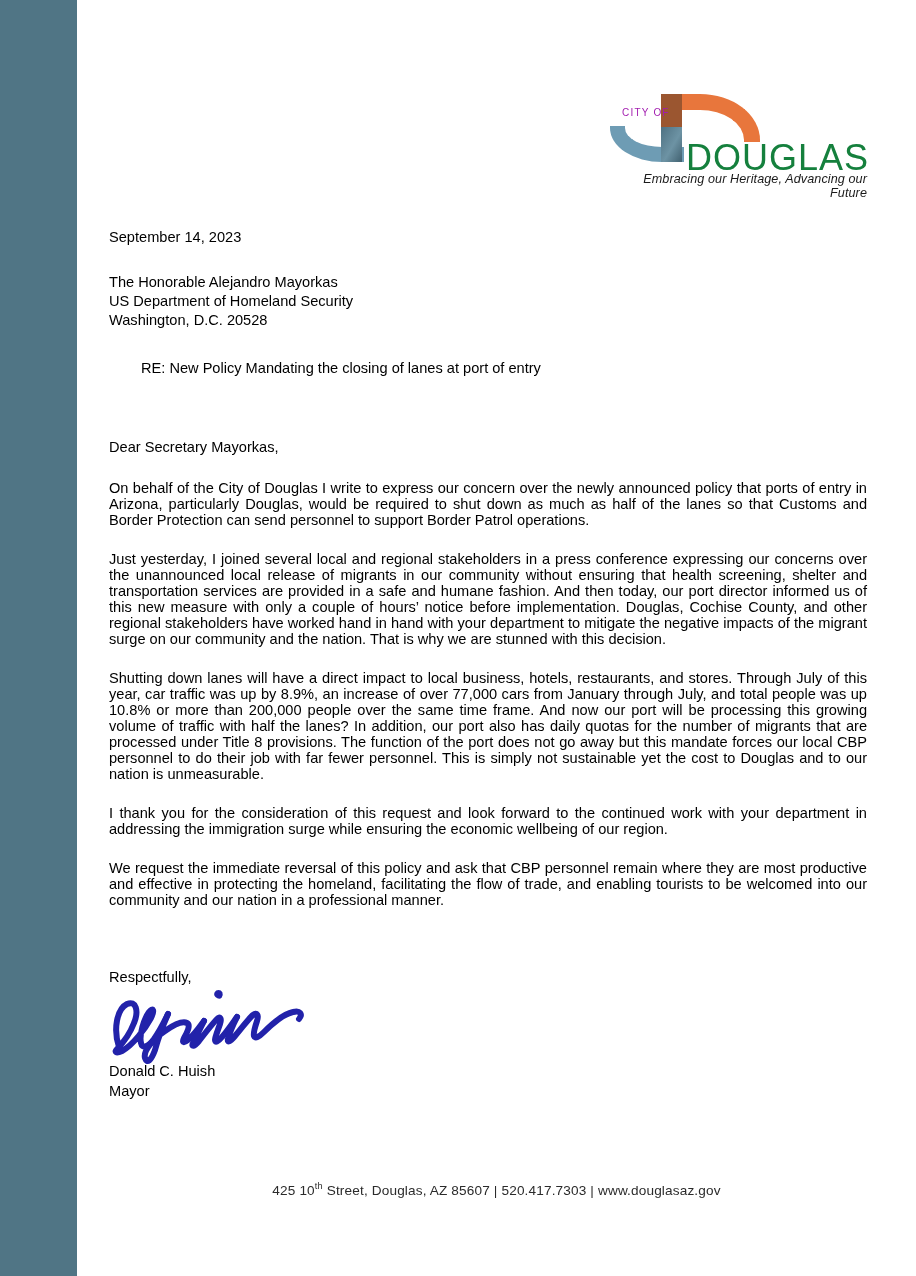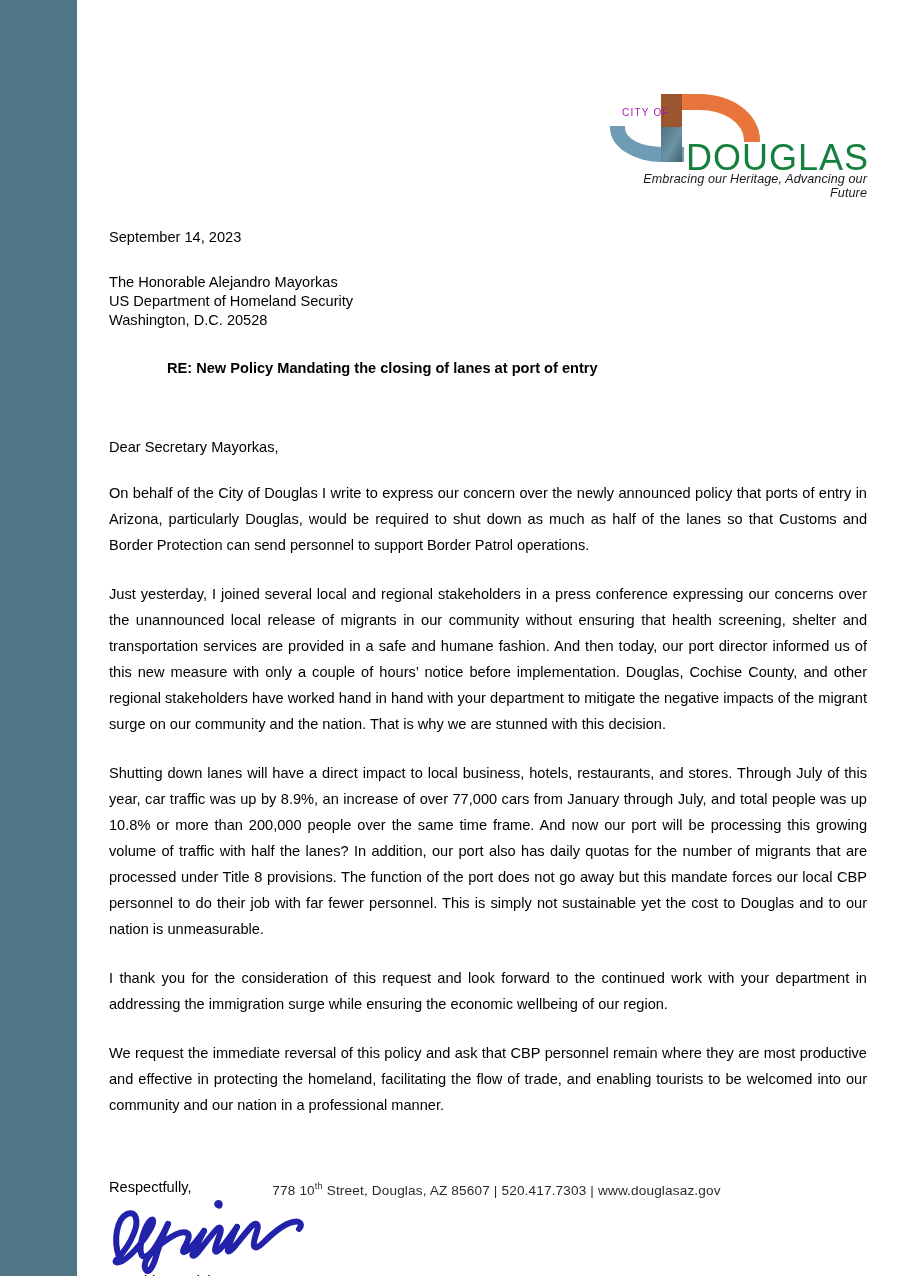--- a/index.html
+++ b/index.html
@@ -146,30 +146,29 @@
     line-height: 19px;
   }
   .date-line {
     margin: 0 0 26px 0;
   }
   .addr-line {
     margin: 0;
     line-height: 19.2px;
   }
   .re-line {
-    margin: 28px 0 0 58px;
-    font-weight: bold;
+    margin: 28px 0 0 32px;
   }
   .salutation {
     margin: 60px 0 0 0;
   }
   .para {
     margin: 23px 0 0 0;
     text-align: justify;
-    line-height: 26px;
+    line-height: 16px;
   }
   .closing {
     margin: 60px 0 0 0;
   }
   .sig-wrap {
     position: relative;
     height: 72px;
     margin-top: 2px;
   }
   .sig-svg {
@@ -253,17 +252,17 @@
           </g>
         </svg>
       </div>
 
       <p class="signer">Donald C. Huish</p>
       <p class="signer">Mayor</p>
 
     </div>
 
     <div class="footer">
-      <span>778 10</span><sup>th</sup><span> Street, Douglas, AZ 85607  |  520.417.7303  |  www.douglasaz.gov</span>
+      <span>425 10</span><sup>th</sup><span> Street, Douglas, AZ 85607  |  520.417.7303  |  www.douglasaz.gov</span>
     </div>
 
   </div>
 </div>
 
 </body></html>

